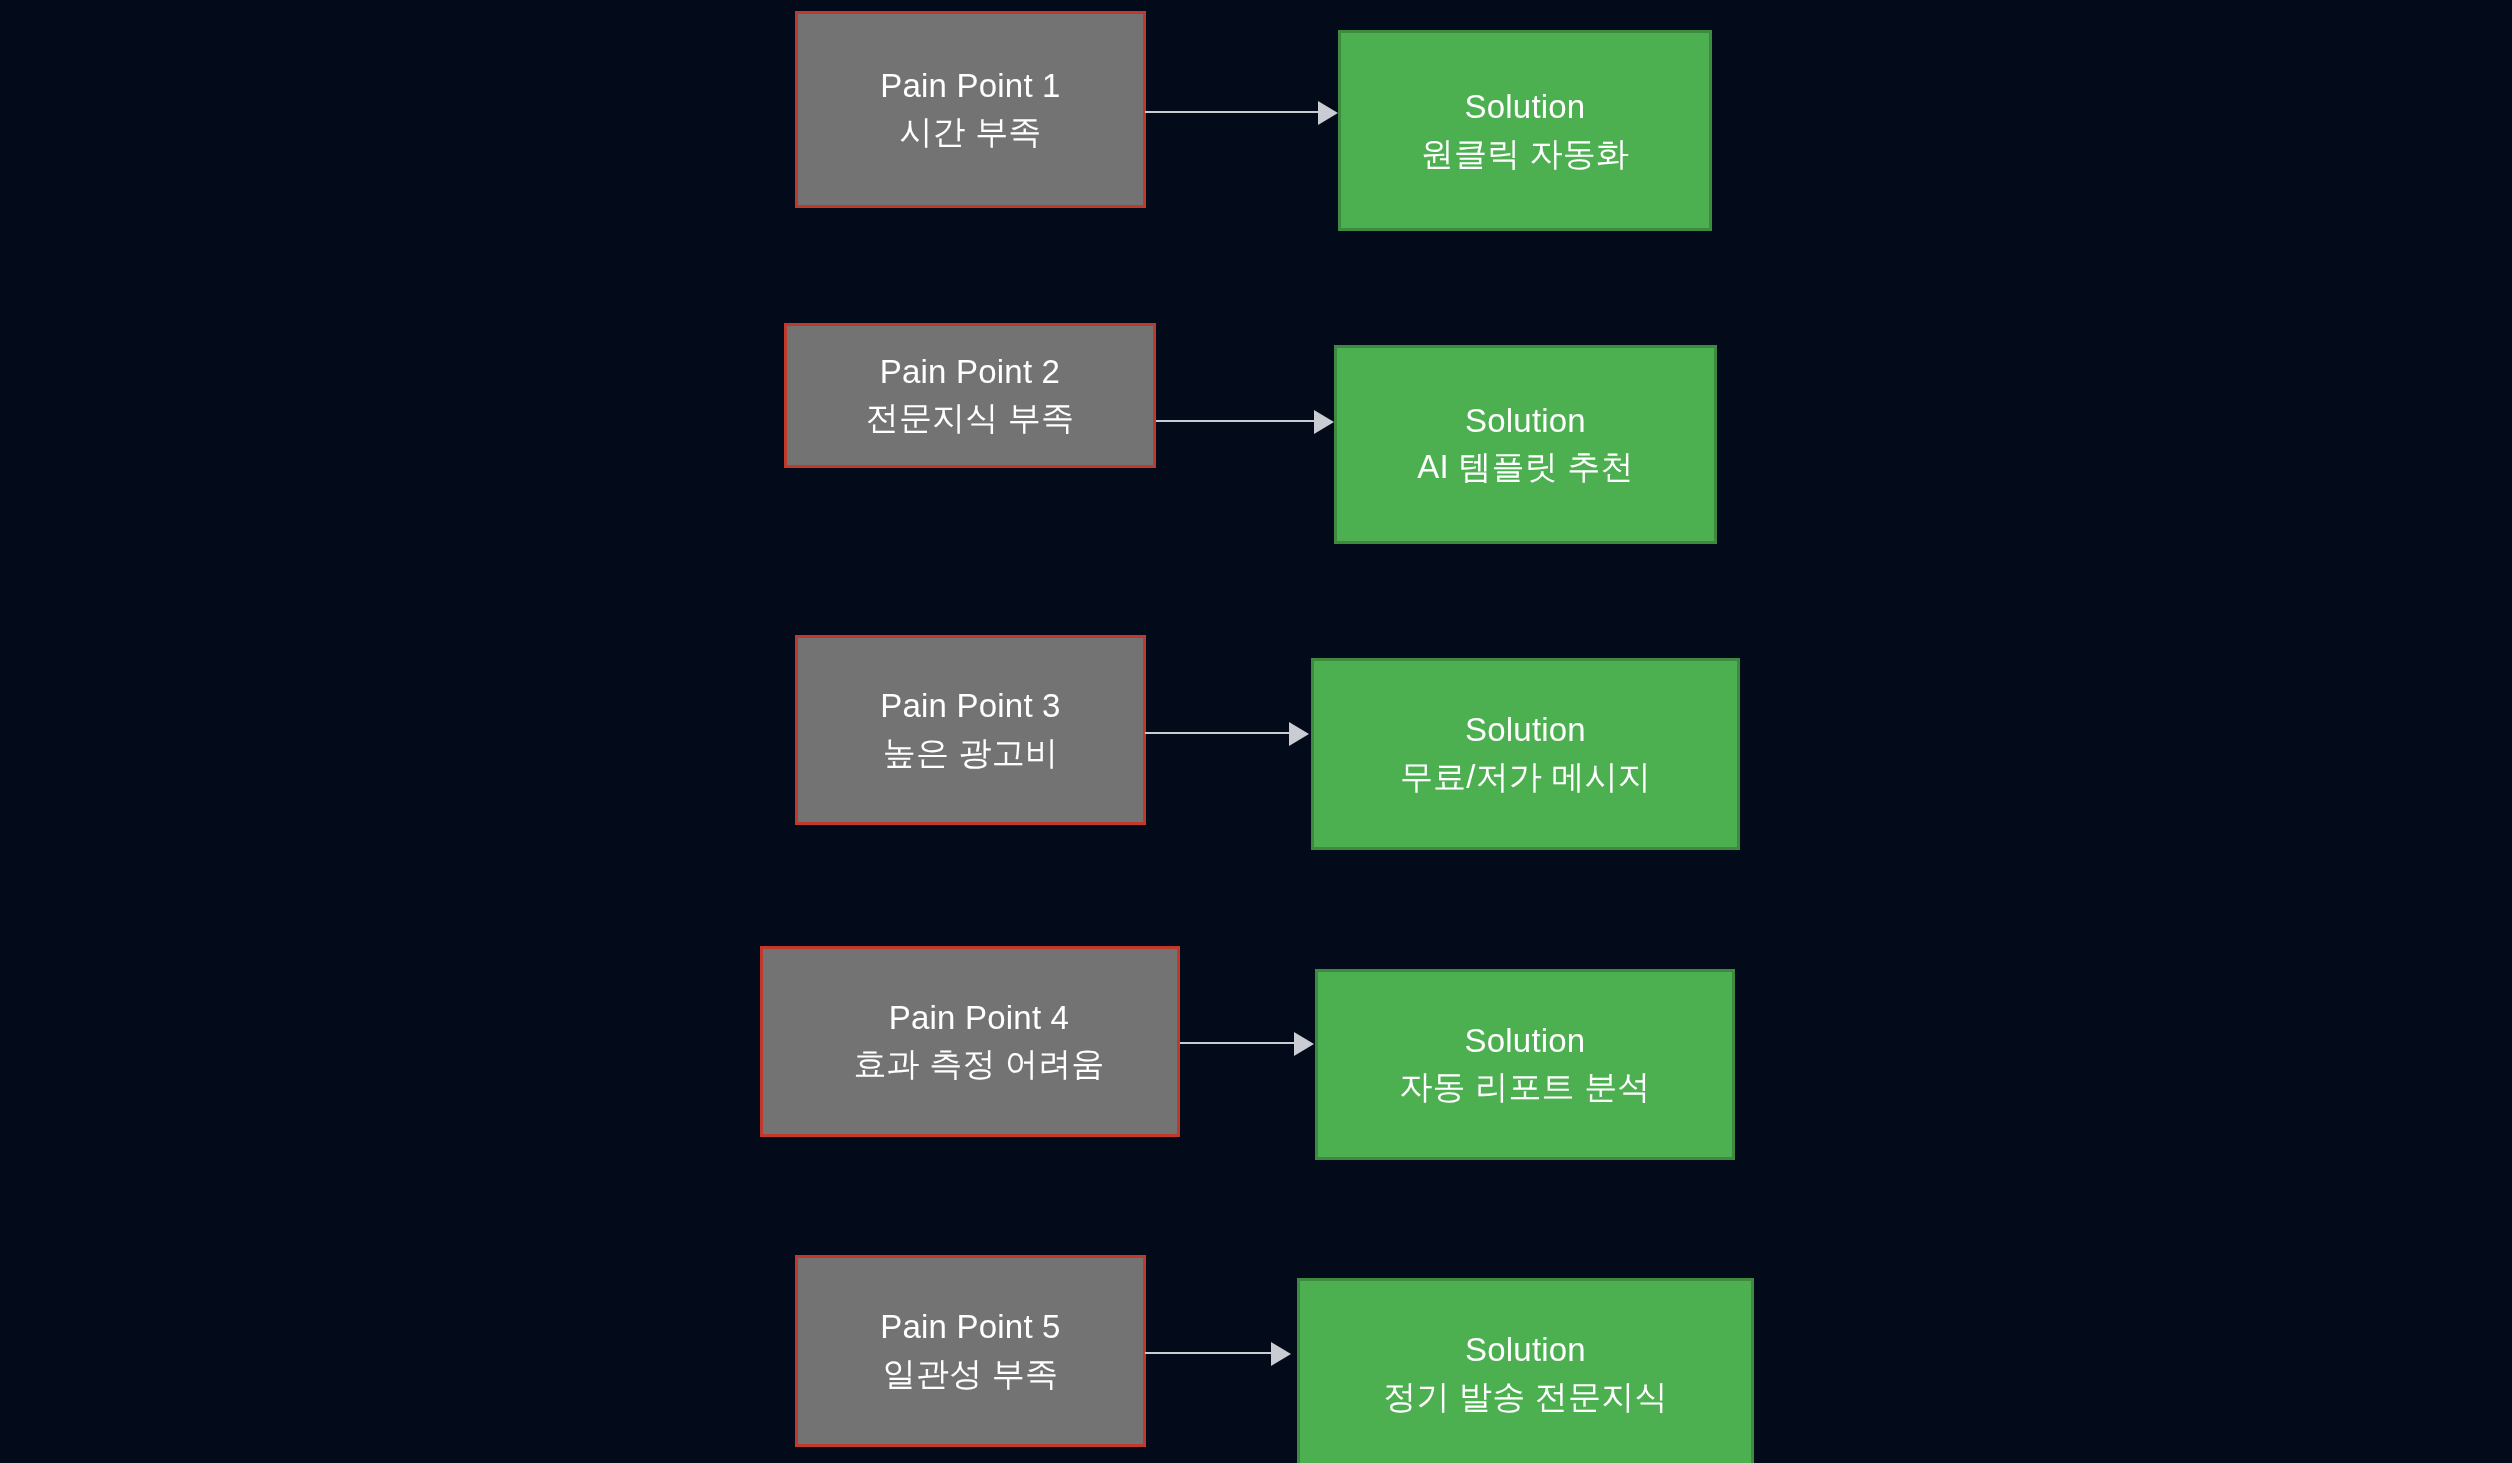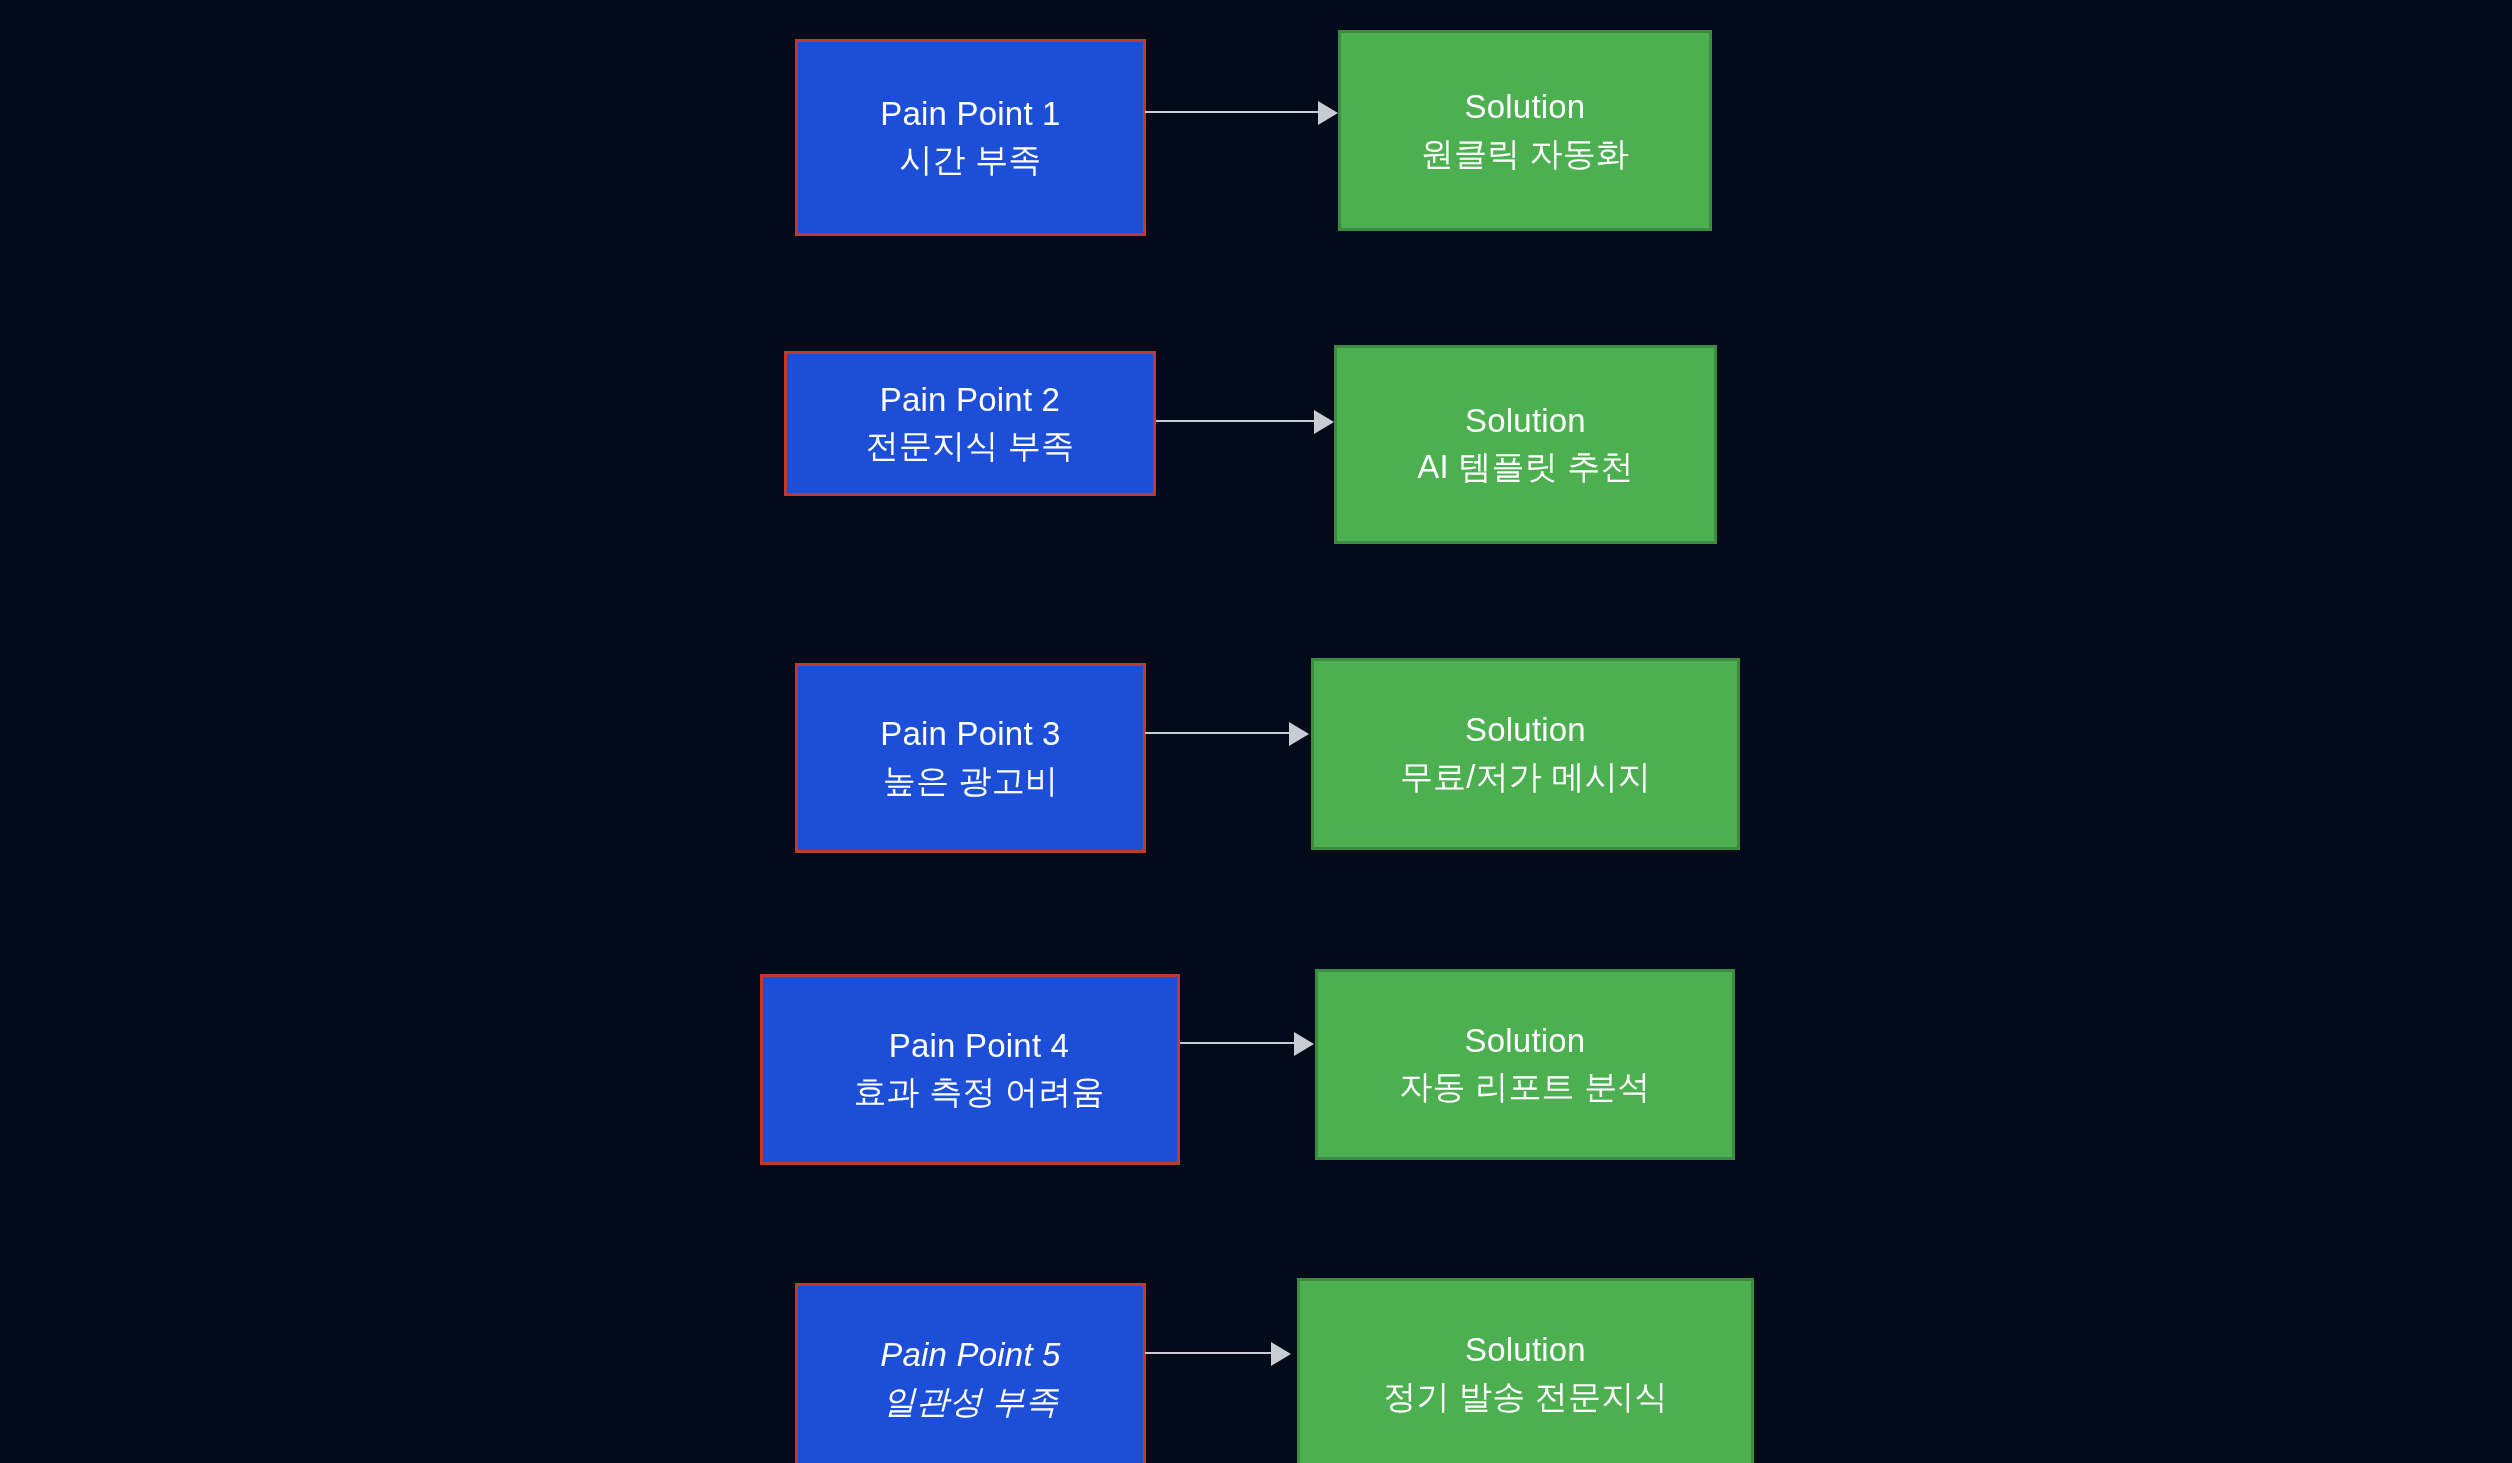--- a/index.html
+++ b/index.html
@@ -32,23 +32,22 @@
     font-weight: 400;
     white-space: nowrap;
   }
   .node .line2 {
     font-size: 33px;
     font-weight: 400;
     white-space: nowrap;
     margin-top: 3.7px;
   }
   .pain {
-    background: #1d4ed8;
+    background: #737373;
     border: 3.7px solid #c0392b;
-    margin-top: 28px;
   }
   .solution {
     background: #4caf50;
     border: 3.7px solid #3d8b40;
     margin-top: 23px;
   }
   .edge {
     position: absolute;
     height: 0;
     border-top: 2.8px solid #c9ccd2;
@@ -104,21 +103,21 @@
     <span class="line1">Pain Point 4</span>
     <span class="line2">효과 측정 어려움</span>
   </div>
   <div class="edge" style="left:1180px; top:1042px; width:118px;"></div>
   <div class="arrowhead" style="left:1294px; top:1032px;"></div>
   <div class="node solution" style="left:1315px; top:946px; width:420px; height:191px;">
     <span class="line1">Solution</span>
     <span class="line2">자동 리포트 분석</span>
   </div>
 
-  <div class="node pain" style="left:795px; top:1255px; width:351px; height:192px;font-style:italic;">
+  <div class="node pain" style="left:795px; top:1255px; width:351px; height:192px;">
     <span class="line1">Pain Point 5</span>
     <span class="line2">일관성 부족</span>
   </div>
   <div class="edge" style="left:1145px; top:1352px; width:129px;"></div>
   <div class="arrowhead" style="left:1271px; top:1342px;"></div>
   <div class="node solution" style="left:1297px; top:1255px; width:457px; height:192px;">
     <span class="line1">Solution</span>
     <span class="line2">정기 발송 전문지식</span>
   </div>
 

